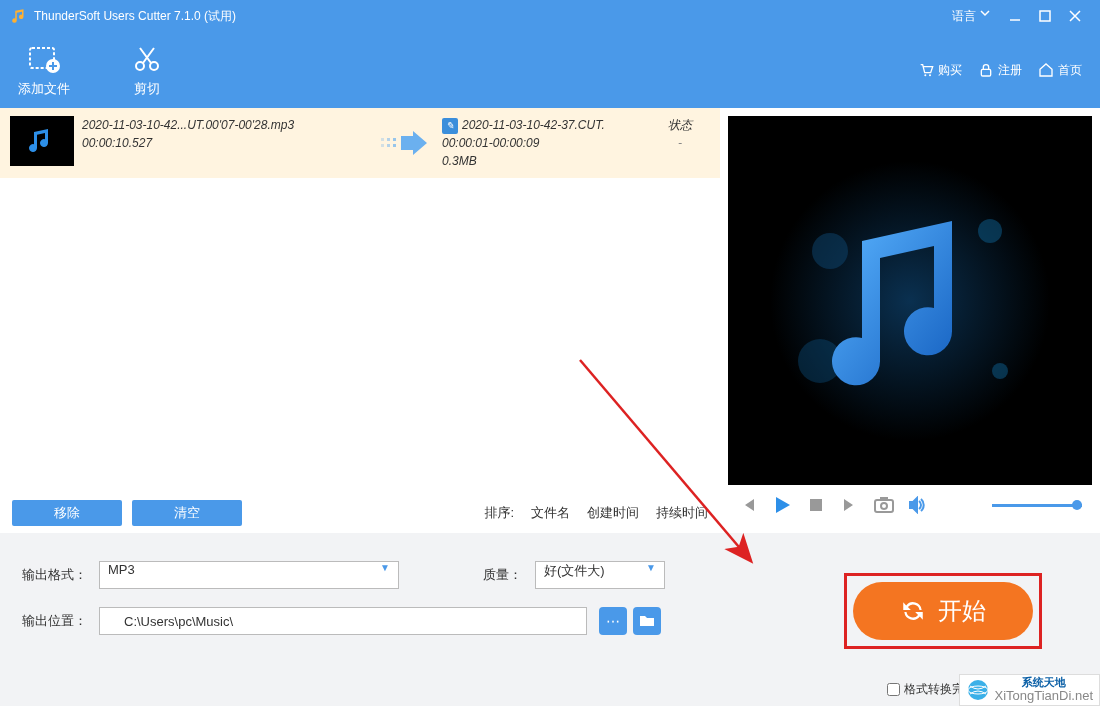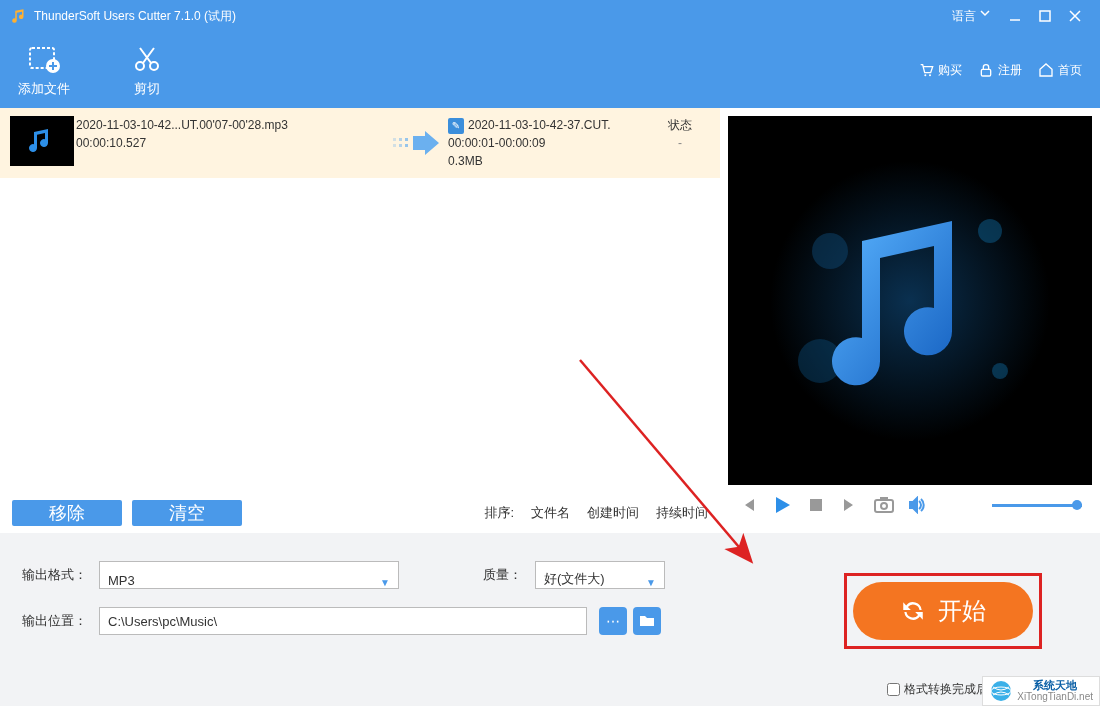--- a/index.html
+++ b/index.html
@@ -13,62 +13,62 @@
 
 .toolbar { height: 76px; background: #4a99e9; display: flex; align-items: center; padding: 0 18px; color: #fff; }
 .tool { display: flex; flex-direction: column; align-items: center; gap: 4px; margin-right: 60px; cursor: pointer; font-size: 13px; }
 .tool svg { width: 34px; height: 34px; }
 .toolbar .spacer { flex: 1; }
 .toolbar .right-links { display: flex; gap: 16px; font-size: 12px; }
 .toolbar .right-links .lnk { display: flex; align-items: center; gap: 4px; cursor: pointer; }
 
 .body-area { display: flex; height: 425px; }
 .filelist { width: 720px; background: #fff; position: relative; }
-.file-row { display: flex; background: #fff4e0; padding: 8px 10px; gap: 2px; font-size: 12px; color: #333; }
+.file-row { display: flex; background: #fff4e0; padding: 8px 10px; gap: 8px; font-size: 12px; color: #333; font-style: italic; }
 .thumb { width: 64px; height: 50px; background: #000; display: flex; align-items: center; justify-content: center; }
 .src-info { flex: 1; line-height: 1.5; }
 .arrow-cell { width: 60px; display: flex; align-items: center; justify-content: center; }
 .dst-info { width: 200px; line-height: 1.5; }
 .dst-info .edit-badge { display: inline-flex; width: 16px; height: 16px; background: #3b8edb; color: #fff; align-items: center; justify-content: center; border-radius: 2px; margin-right: 4px; font-size: 10px; }
 .status-cell { width: 60px; text-align: center; line-height: 1.5; }
 .status-cell .dash { color: #888; }
 
 .list-footer { position: absolute; bottom: 0; left: 0; right: 0; height: 40px; display: flex; align-items: center; padding: 0 12px; gap: 10px; font-size: 13px; color: #333; }
-.btn-blue { background: #4a99e9; color: #fff; border: none; height: 26px; width: 110px; font-size: 18px; border-radius: 2px; cursor: pointer; }
+.btn-blue { background: #4a99e9; color: #fff; border: none; height: 26px; width: 110px; font-size: 13px; border-radius: 2px; cursor: pointer; }
 .sort-sec { margin-left: auto; display: flex; gap: 17px; align-items: center; }
 .sort-link { color: #333; cursor: pointer; white-space: nowrap; }
 
 .preview-pane { flex: 1; padding: 8px; display: flex; flex-direction: column; }
 .preview-video { flex: 1; background: #000; display: flex; align-items: center; justify-content: center; position: relative; }
 .preview-controls { height: 40px; display: flex; align-items: center; gap: 14px; padding: 0 10px; }
 .ctrl { width: 20px; height: 20px; cursor: pointer; display: flex; align-items: center; justify-content: center; color: #888; }
 .ctrl.play { color: #2d8fe8; }
 .vol-slider { flex: 1; display: flex; align-items: center; gap: 6px; }
 .vol-track { flex: 1; height: 3px; background: #4a99e9; position: relative; max-width: 90px; margin-left: auto; }
 .vol-thumb { position: absolute; right: 0; top: -4px; width: 10px; height: 10px; border-radius: 50%; background: #4a99e9; }
 
 .bottom-panel { height: 173px; background: #f2f3f5; padding: 28px 22px; position: relative; }
 .form-row { display: flex; align-items: center; gap: 12px; margin-bottom: 18px; font-size: 13px; color: #333; }
 .form-row .lbl { width: 65px; }
-.select { height: 28px; border: 1px solid #bbb; background: #fff; display: flex; align-items: flex-end; padding: 0 8px; position: relative; cursor: pointer; }
+.select { height: 28px; border: 1px solid #bbb; background: #fff; display: flex; align-items: flex-start; padding: 0 8px; position: relative; cursor: pointer; }
 .select.w1 { width: 300px; }
 .select.w2 { width: 130px; }
 .select .caret { position: absolute; right: 8px; color: #4a99e9; font-size: 10px; }
-.path-input { height: 28px; border: 1px solid #bbb; background: #fff; width: 488px; padding: 0 8px; display: flex; align-items: center; }
+.path-input { height: 28px; border: 1px solid #bbb; background: #fff; width: 488px; padding: 0 24px; display: flex; align-items: center; }
 .path-btns { display: flex; gap: 6px; }
 .path-btn { width: 28px; height: 28px; background: #4a99e9; color: #fff; border-radius: 4px; display: flex; align-items: center; justify-content: center; cursor: pointer; font-size: 14px;}
 
 .start-wrap { position: absolute; right: 58px; top: 40px; border: 3px solid #d22; padding: 6px; }
 .start-btn { width: 180px; height: 58px; background: #f47521; color: #fff; border-radius: 30px; display: flex; align-items: center; justify-content: center; gap: 12px; font-size: 24px; cursor: pointer; }
 
 .shutdown-row { position: absolute; right: 100px; bottom: 8px; font-size: 12px; display: flex; align-items: center; gap: 4px; color: #333;}
 
 .watermark-badge { position: absolute; right: 0; bottom: 0; display: flex; align-items: center; gap: 4px; background: #fff; padding: 2px 6px; border: 1px solid #ddd; font-size: 11px;}
 .watermark-badge .wmtext { color: #0a5fa6; font-weight: bold; line-height: 1; text-align: center; }
-.watermark-badge .wmsub { color: #888; font-size: 10px; }
+.watermark-badge .wmsub { color: #888; font-size: 13px; }
 
 .red-arrow { position: absolute; left: 570px; top: 350px; pointer-events: none; z-index: 50; }
 </style>
 </head>
 <body>
 
 <div class="titlebar">
   <span class="app-icon">
     <svg viewBox="0 0 24 24">
         <path d="M9 18a3 3 0 1 1-2-2.83V5l11-2v10a3 3 0 1 1-2-2.83V6.3L9 7.7V18z" fill="#ffb030"></path>

